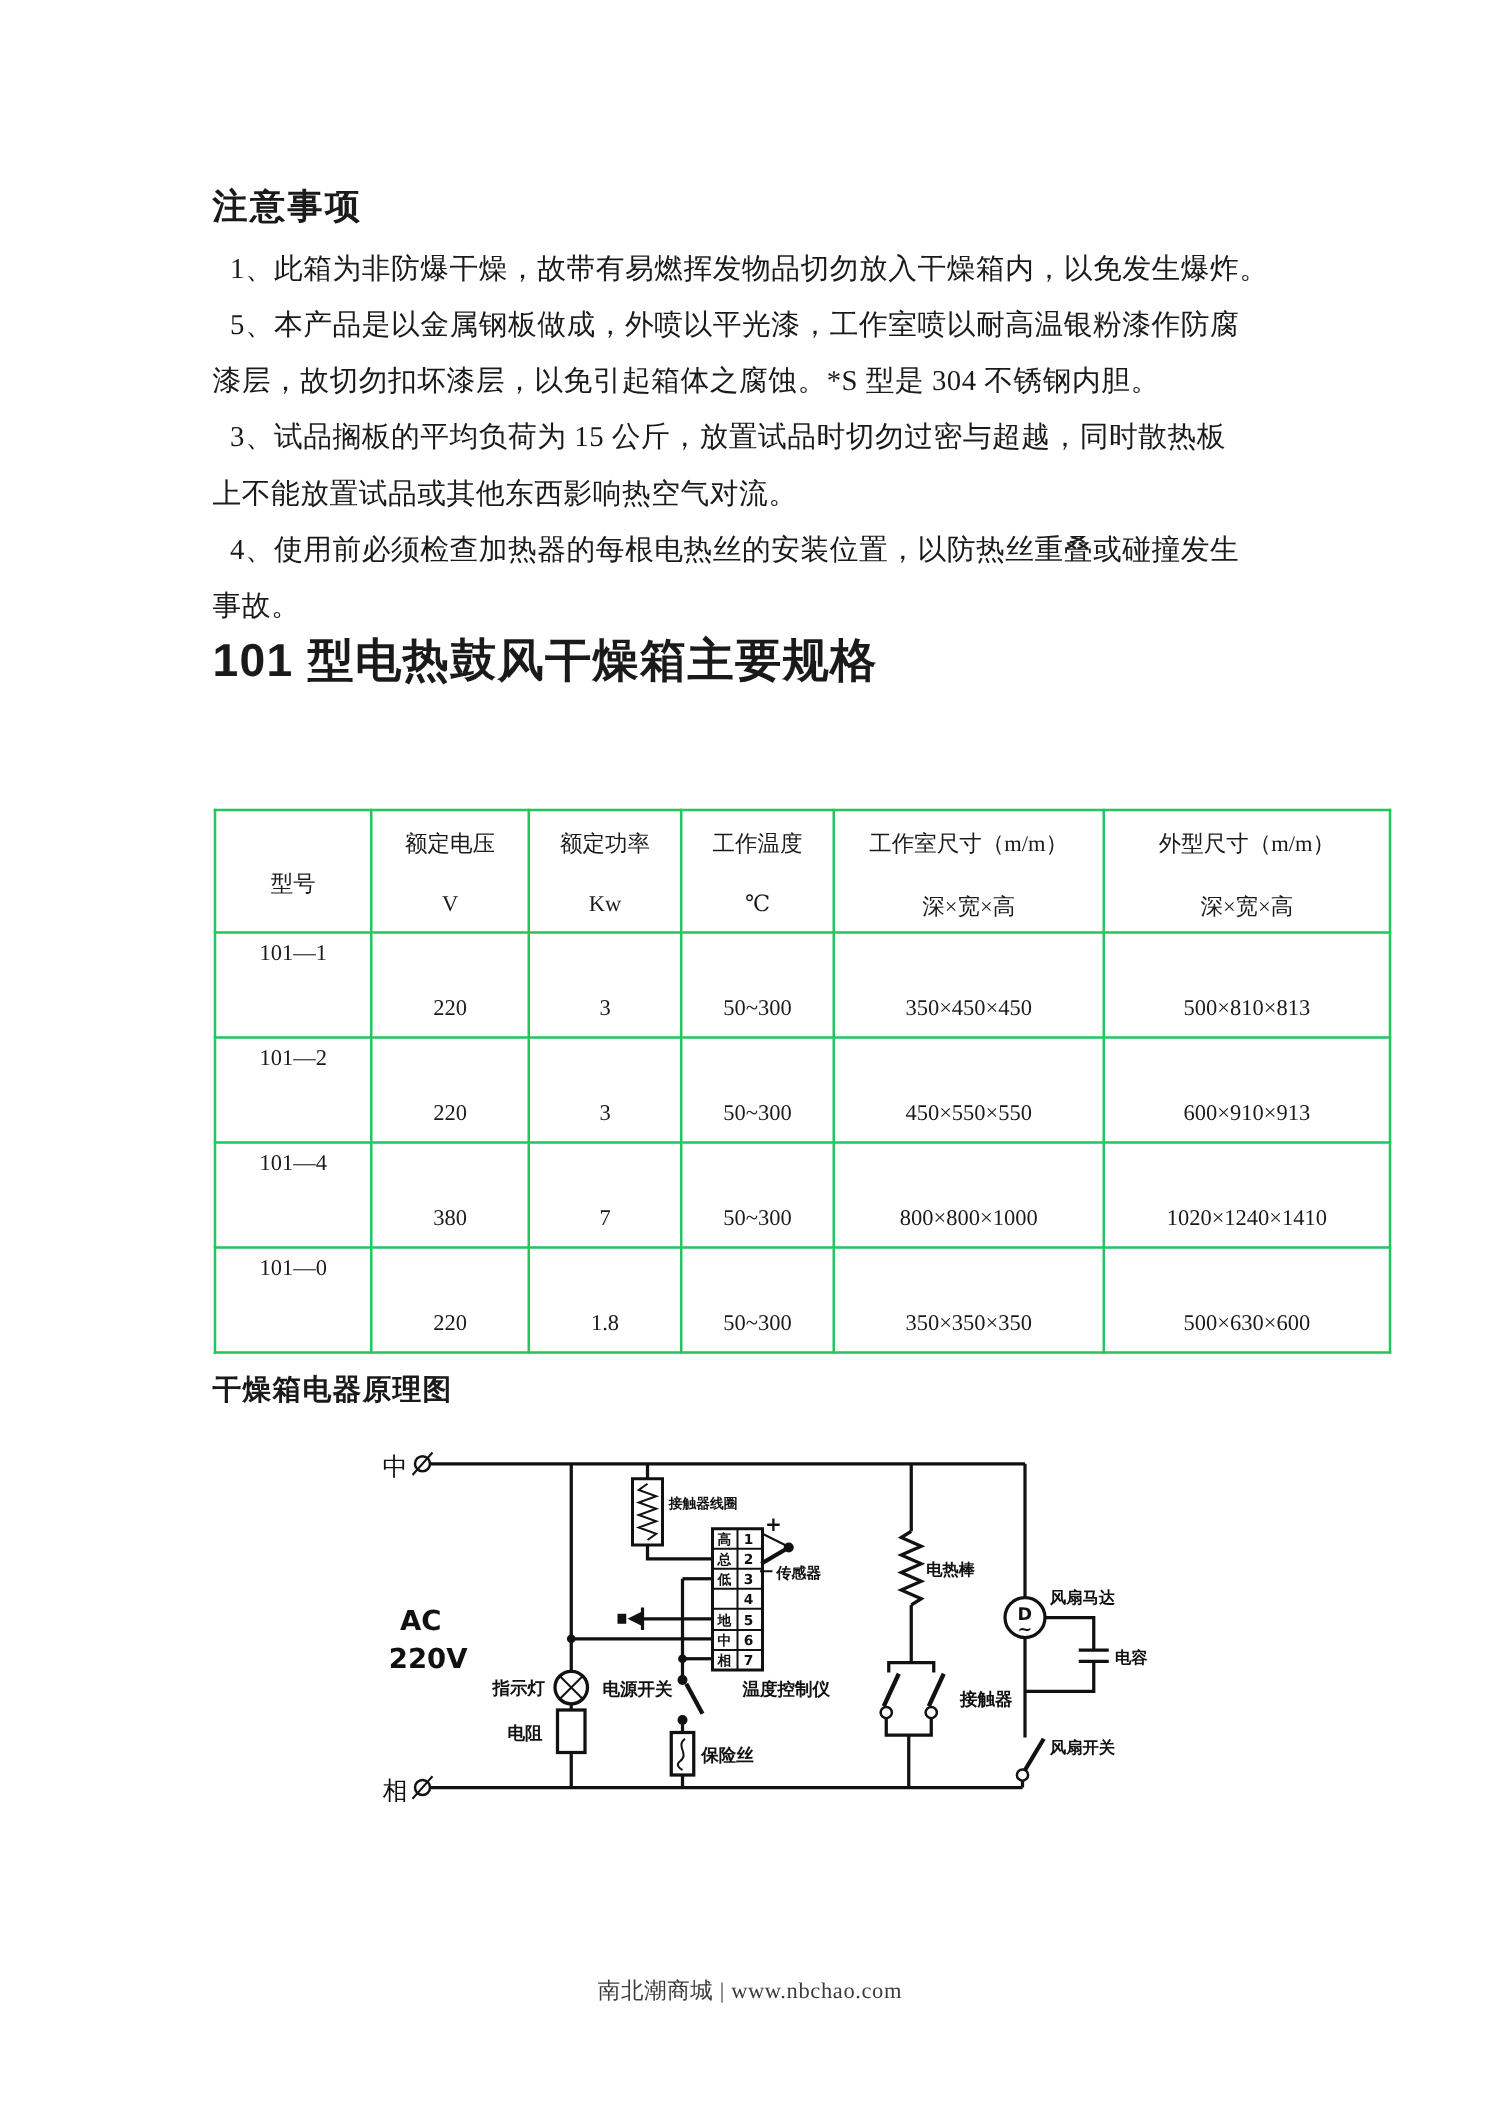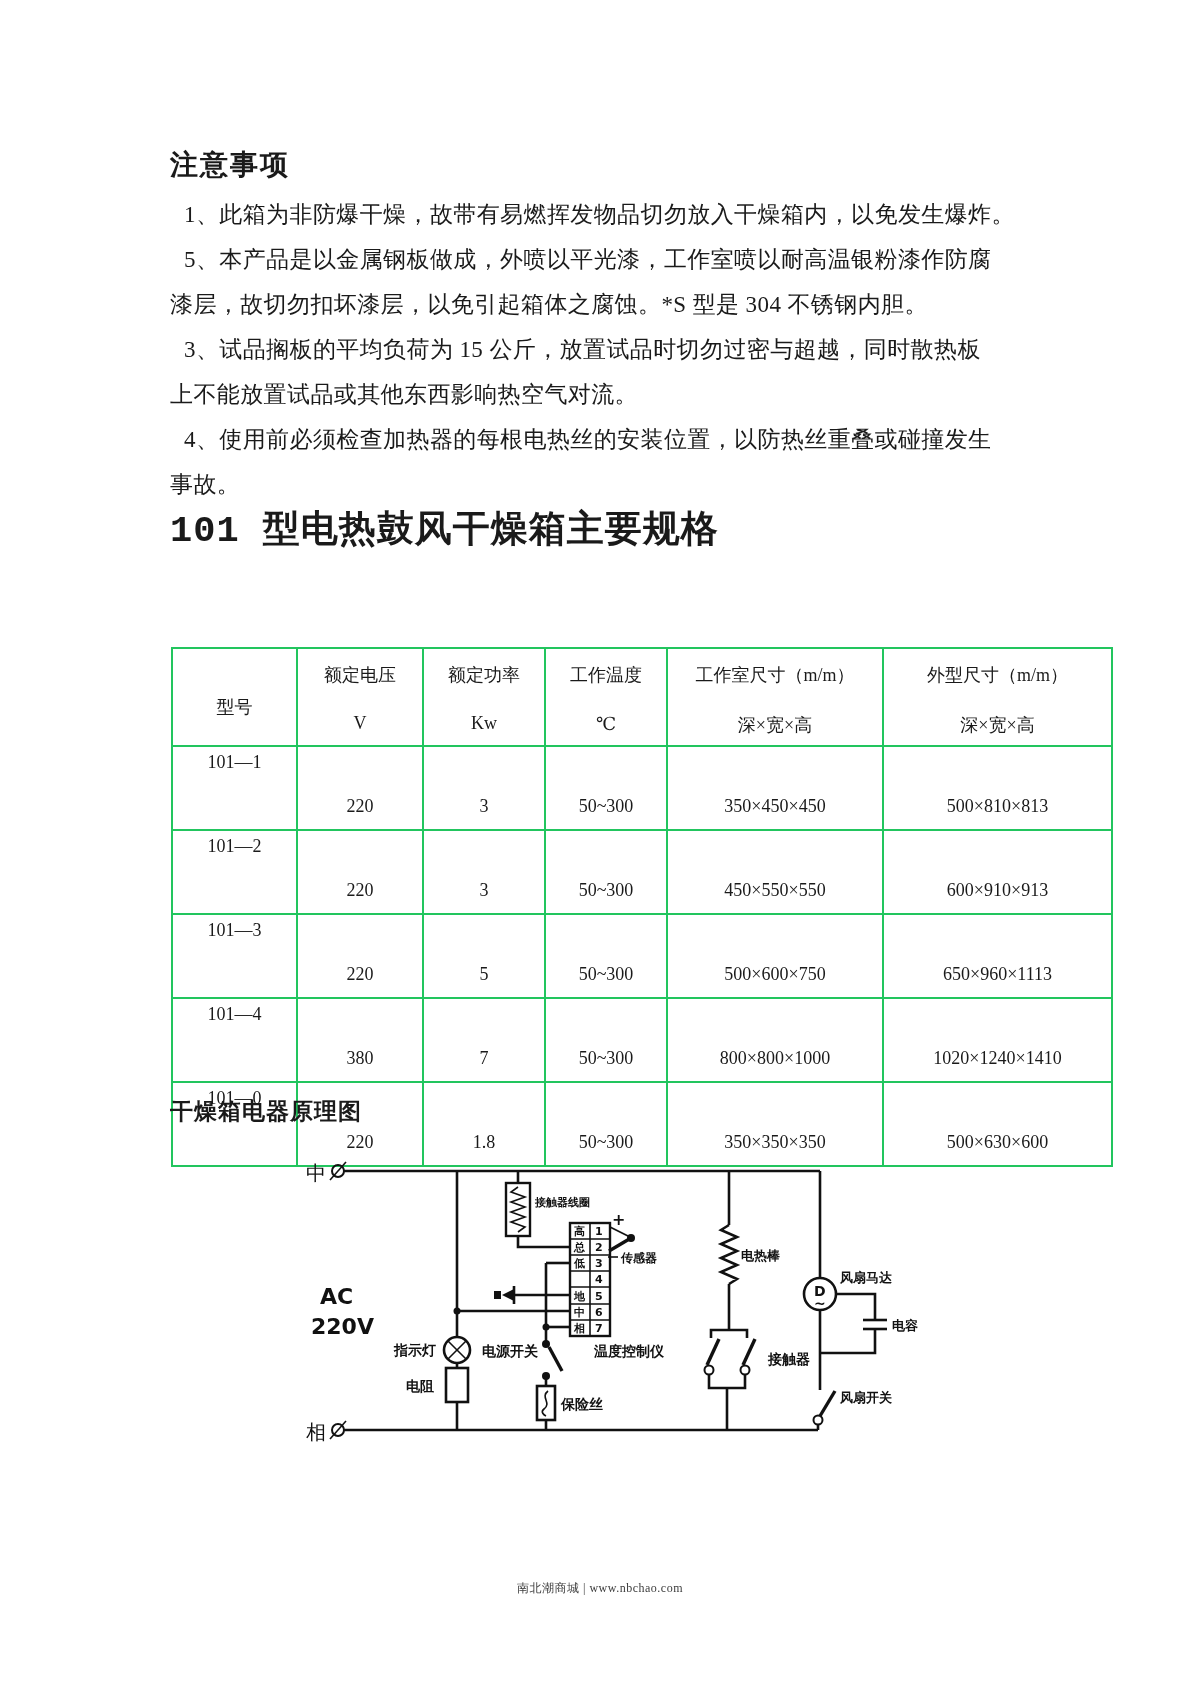--- a/index.html
+++ b/index.html
@@ -1,18 +1,18 @@
 <!DOCTYPE html>
 <html><head>
 <meta charset="utf-8">
 <style>
   html,body{margin:0;padding:0;background:#888;}
   #page{position:relative;width:1200px;height:1697px;background:#ffffff;margin:0 auto;
         font-family:"Liberation Serif","DejaVu Serif",serif;color:#1a1a1a;overflow:hidden;}
-  .h-bold{font-family:Liberation Mono, monospace;font-weight:bold;text-align:center;}
+  .h-bold{font-family:Liberation Sans, sans-serif;font-weight:bold;text-align:center;}
   #notice-title{position:absolute;left:170px;top:146px;font-size:28px;letter-spacing:2px;}
   #notice-body{position:absolute;left:170px;top:192px;width:872px;font-size:23px;letter-spacing:.4px;}
   .bodyline{height:45px;line-height:45px;white-space:nowrap;}
   .bodyline.indent{padding-left:14px;}
   #spec-title{position:absolute;left:170px;top:504px;font-size:37px;letter-spacing:1px;}
   #spec-table{position:absolute;left:171px;top:647px;border-collapse:collapse;table-layout:fixed;
               font-size:18px;text-align:center;}
   #spec-table td,#spec-table th{border:2px solid #22c55e;font-weight:normal;padding:0;}
   #spec-table .hdr{height:96px;vertical-align:top;}
   .hline1{margin-top:14px;}
@@ -26,21 +26,21 @@
   .wire{stroke:#111;stroke-width:2.6;fill:none;}
   .wire-thin{stroke:#111;stroke-width:1.6;fill:none;}
   .blade{stroke:#111;stroke-width:3.4;fill:none;}
   .dot{fill:#111;stroke:none;}
   .term{fill:none;stroke:#111;stroke-width:2;}
   .lbl{font-size:13px;font-weight:bold;}
   .lbl-sm{font-size:11px;font-weight:bold;}
   .term-txt{font-size:20px;}
   .acv{font-family:"Liberation Serif","DejaVu Serif",serif;font-size:22px;font-weight:bold;}
   #footer{position:absolute;left:0;top:1580px;width:1200px;text-align:center;
-          font-size:12px;color:#3c3c3c;letter-spacing:.5px;}
+          font-size:18px;color:#3c3c3c;letter-spacing:.5px;}
 </style>
 </head>
 <body>
 
 <div id="page">
 
   <div id="notice-title" class="h-bold">注意事项</div>
 
   <div id="notice-body">
     <div class="bodyline indent">1、此箱为非防爆干燥，故带有易燃挥发物品切勿放入干燥箱内，以免发生爆炸。</div>
@@ -97,28 +97,20 @@
       <td>350×450×450</td>
       <td>500×810×813</td>
     </tr>
     <tr class="drow">
       <td class="model">101—2</td>
       <td>220</td>
       <td>3</td>
       <td>50~300</td>
       <td>450×550×550</td>
       <td>600×910×913</td>
-    </tr>
-    <tr class="drow">
-      <td class="model">101—3</td>
-      <td>220</td>
-      <td>5</td>
-      <td>50~300</td>
-      <td>500×600×750</td>
-      <td>650×960×1113</td>
     </tr>
     <tr class="drow">
       <td class="model">101—4</td>
       <td>380</td>
       <td>7</td>
       <td>50~300</td>
       <td>800×800×1000</td>
       <td>1020×1240×1410</td>
     </tr>
     <tr class="drow">

